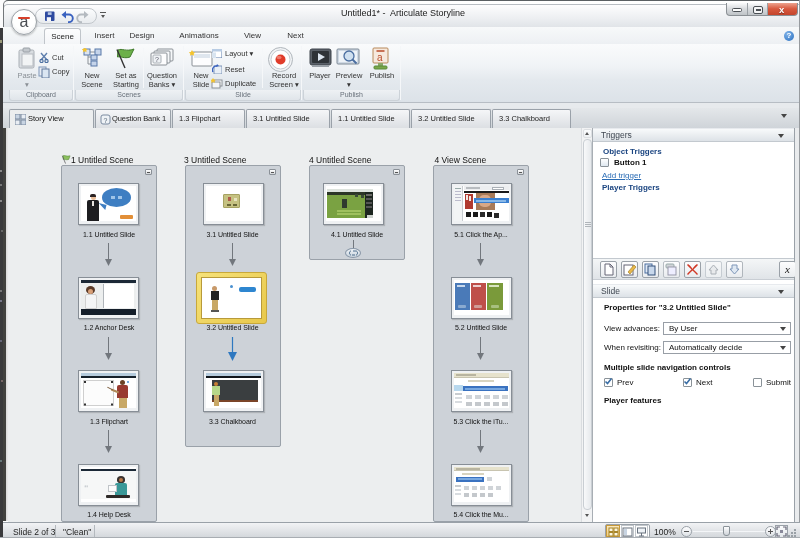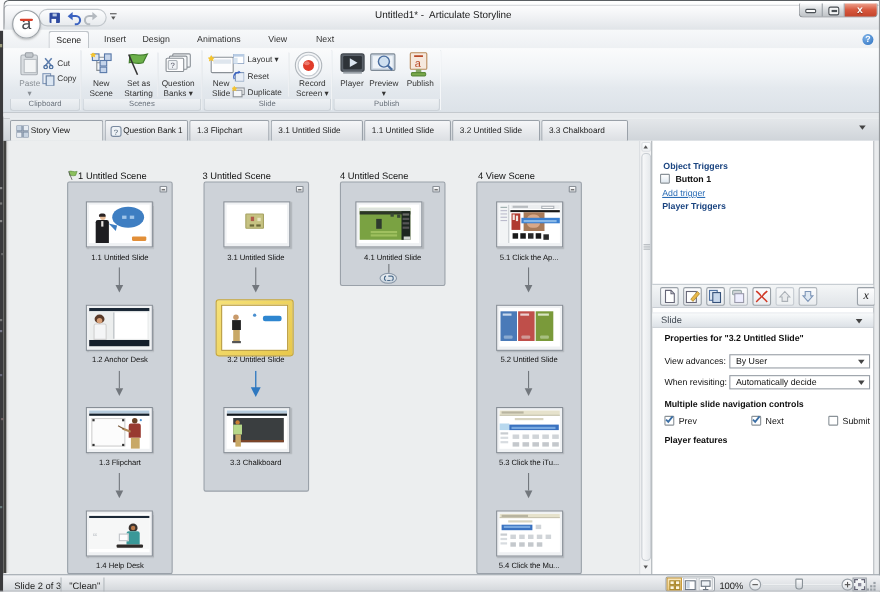--- a/index.html
+++ b/index.html
@@ -492,20 +492,21 @@
 
   <div id="vscroll">
     <div class="abs" style="left:1px;top:1px;width:9px;height:9px;background:linear-gradient(#fcfdfe,#eef1f3);border:1px solid #dde0e3;border-radius:2px"></div>
     <div class="abs" style="left:3px;top:4px;width:0;height:0;border-left:2.5px solid transparent;border-right:2.5px solid transparent;border-bottom:3px solid #555"></div>
     <div id="vthumb"></div>
     <div class="abs" style="left:2.5px;top:94px;width:6px;height:1px;background:#b0b5ba;box-shadow:0 2px 0 #b0b5ba,0 4px 0 #b0b5ba"></div>
     <div class="abs" style="left:3px;top:386px;width:0;height:0;border-left:2.5px solid transparent;border-right:2.5px solid transparent;border-top:3px solid #555"></div>
   </div>
 
   <div id="rpanel">
+    <div class="phead" style="top:0">Triggers<div class="dd"></div></div>
     <div class="navy" style="left:10px;top:19px">Object Triggers</div>
     <div class="cb" style="left:7px;top:30px;background:linear-gradient(#fff,#dfe8f0)"></div>
     <div class="abs" style="left:21px;top:30px;font-size:8px;font-weight:bold;color:#111">Button 1</div>
     <div class="abs blink" style="left:9px;top:43px;font-size:8px">Add trigger</div>
     <div class="navy" style="left:9px;top:55px">Player Triggers</div>
     <div id="ttool">
       <div class="tbtn" style="left:7px">
         <svg width="15" height="15" viewBox="0 0 15 15">
             <path d="M4 2 h5 l3 3 v8 h-8 z" fill="#fff" stroke="#667"></path>
             <path d="M9 2 v3 h3" fill="none" stroke="#667"></path>

